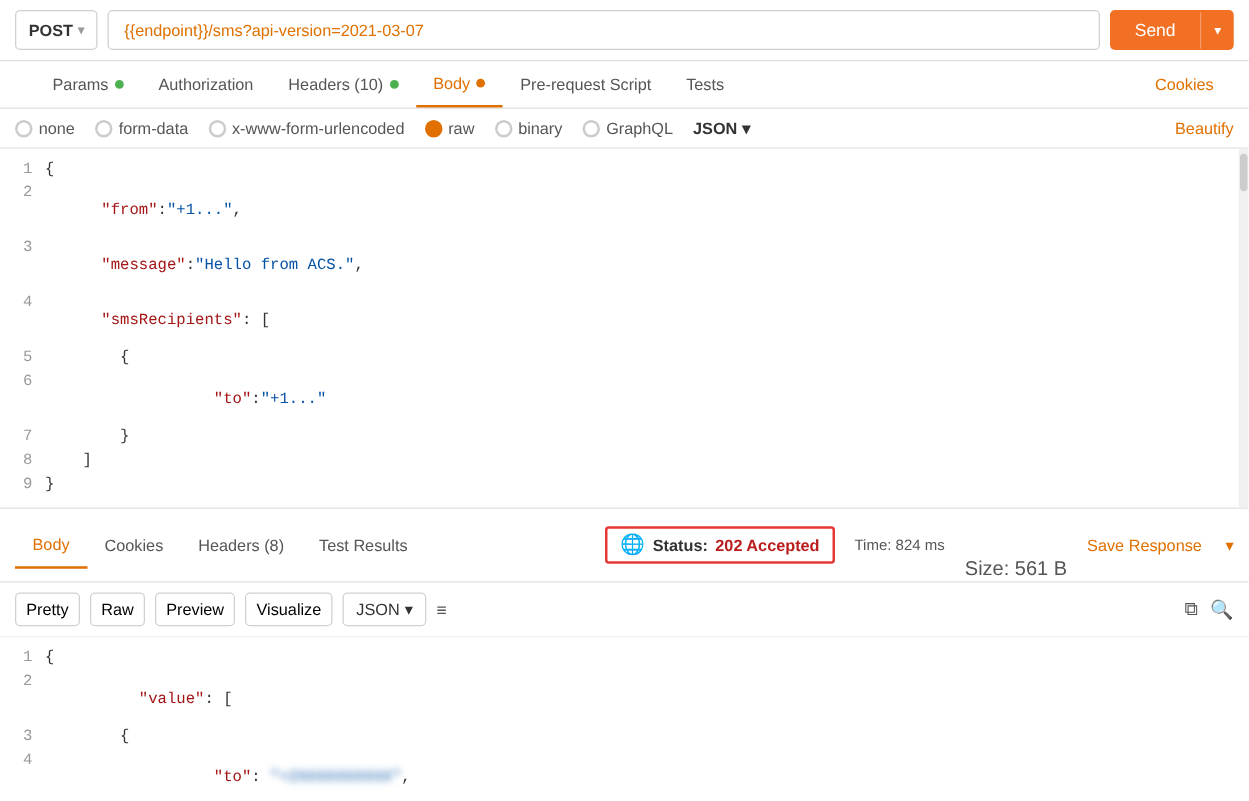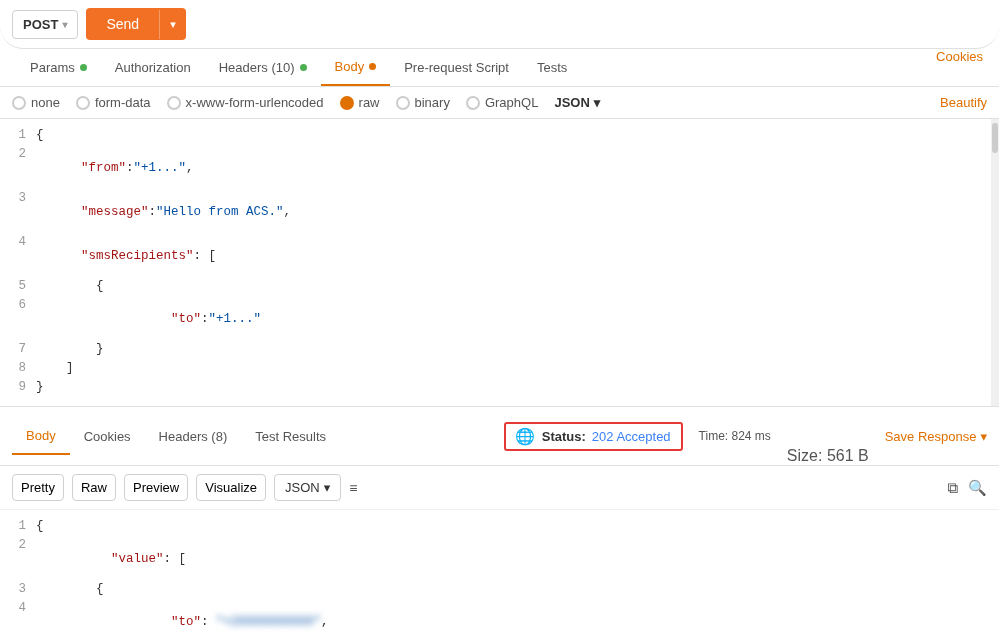--- a/index.html
+++ b/index.html
@@ -1,40 +1,40 @@
 <!DOCTYPE html>
 <html><head>
   <meta charset="utf-8">
   <style>
     * { box-sizing: border-box; margin: 0; padding: 0; }
     body { font-family: -apple-system, BlinkMacSystemFont, 'Segoe UI', sans-serif; font-size: 13px; background: #fff; color: #333; }
 
     
     .url-bar {
-      display: flex; align-items: center; padding: 8px 12px; border-bottom: 1px solid #e0e0e0; gap: 8px; border-radius: 23px;
+      display: flex; padding: 8px 12px; border-bottom: 1px solid #e0e0e0; gap: 8px;
     }
     .method-select {
       display: flex; align-items: center; gap: 4px; border: 1px solid #d0d0d0; border-radius: 4px;
       padding: 6px 10px; cursor: pointer; font-size: 13px; font-weight: 600; color: #333; background: #fff;
     }
     .method-select .chevron { color: #999; font-size: 10px; }
     .url-input {
       flex: 1; border: 1px solid #d0d0d0; border-radius: 4px; padding: 7px 12px;
       font-size: 13px; color: #e07000; outline: none;
     }
     .send-btn {
       display: flex; align-items: center; background: #f27024; color: #fff; border: none;
       border-radius: 4px; cursor: pointer; font-size: 14px; font-weight: 500; overflow: hidden;
     }
     .send-btn-main { padding: 8px 20px; }
     .send-btn-arrow { padding: 8px 10px; border-left: 1px solid rgba(255,255,255,0.3); font-size: 11px; }
 
     
     .tabs-row {
-      display: flex; padding: 0 16px; border-bottom: 1px solid #e0e0e0;
+      display: flex; align-items: center; padding: 0 28px; border-bottom: 1px solid #e0e0e0;
       gap: 0;
     }
     .tab-item {
       padding: 10px 14px; cursor: pointer; font-size: 13px; color: #555; position: relative;
       display: flex; align-items: center; gap: 5px;
     }
     .tab-item.active { color: #e07000; border-bottom: 2px solid #e07000; }
     .tab-item .dot { width: 7px; height: 7px; border-radius: 50%; display: inline-block; }
     .dot-green { background: #4caf50; }
     .dot-orange { background: #e07000; }
@@ -70,21 +70,21 @@
     .json-key { color: #a31515; }
     .json-str { color: #0451a5; }
     .json-punct { color: #333; }
     .resp-tab { padding: 10px 14px; cursor: pointer; font-size: 13px; color: #555; }
     .resp-tab.active { color: #e07000; border-bottom: 2px solid #e07000; }
     .status-badge {
       margin-left: auto; display: flex; align-items: center; gap: 6px;
       border: 2px solid #e53935; padding: 3px 10px; border-radius: 3px;
     }
     .globe-icon { color: #5b8db8; font-size: 16px; }
-    .save-response { color: #e07000; cursor: pointer; font-size: 13px; display: flex; align-items: flex-end; gap: 4px; }
+    .save-response { color: #e07000; cursor: pointer; font-size: 13px; display: flex; align-items: flex-end; gap: 19px; }
 
     
     .resp-format-row {
       display: flex; align-items: center; padding: 8px 12px; gap: 8px; border-bottom: 1px solid #f0f0f0;
     }
     .fmt-btn { padding: 5px 8px; border-radius: 4px; border: 1px solid #d0d0d0; cursor: pointer; font-size: 13px; background: #fff; }
     .fmt-btn.active { background: #fff; border-color: #d0d0d0; font-weight: 500; }
     .json-fmt-select { display: flex; align-items: center; gap: 4px; font-size: 13px; border: 1px solid #d0d0d0; border-radius: 4px; padding: 5px 10px; cursor: pointer; }
     .filter-icon { font-size: 14px; color: #555; cursor: pointer; }
     .resp-icons { margin-left: auto; display: flex; gap: 10px; align-items: center; }
@@ -97,20 +97,21 @@
     }
   </style>
 </head>
 <body>
 
 <div class="url-bar">
   <div class="method-select">
     <span>POST</span>
     <span class="chevron">▾</span>
   </div>
+  <input class="url-input" type="text" value="{{endpoint}}/sms?api-version=2021-03-07" style="color: rgb(224, 112, 0);">
   <button class="send-btn">
     <span class="send-btn-main">Send</span>
     <span class="send-btn-arrow">▾</span>
   </button>
 </div>
 
 <div class="tabs-row">
   <div class="tab-item">
     <span>Params</span>
     <span class="dot dot-green"></span>
@@ -227,21 +228,21 @@
   <div class="resp-tab">
     <span>Headers (8)</span>
   </div>
   <div class="resp-tab">
     <span>Test Results</span>
   </div>
   <div style="margin-left: auto; display:flex; align-items:center; gap:16px;">
     <div class="status-badge">
       <span class="globe-icon">🌐</span>
       <span style="color:#333; font-size:13px;font-weight:bold;">Status:</span>
-      <span style="color:#3b82f6; font-weight:400; font-size:13px;">202 Accepted</span>
+      <span style="color:#b91c1c; font-weight:700; font-size:13px;">202 Accepted</span>
     </div>
     <span style="font-size:12px;color:#555;">Time: 824 ms</span>
     <span style="font-size:16px;color:#555;margin-top:40px;">Size: 561 B</span>
     <div class="save-response">
       <span>Save Response</span>
       <span>▾</span>
     </div>
   </div>
 </div>
 

